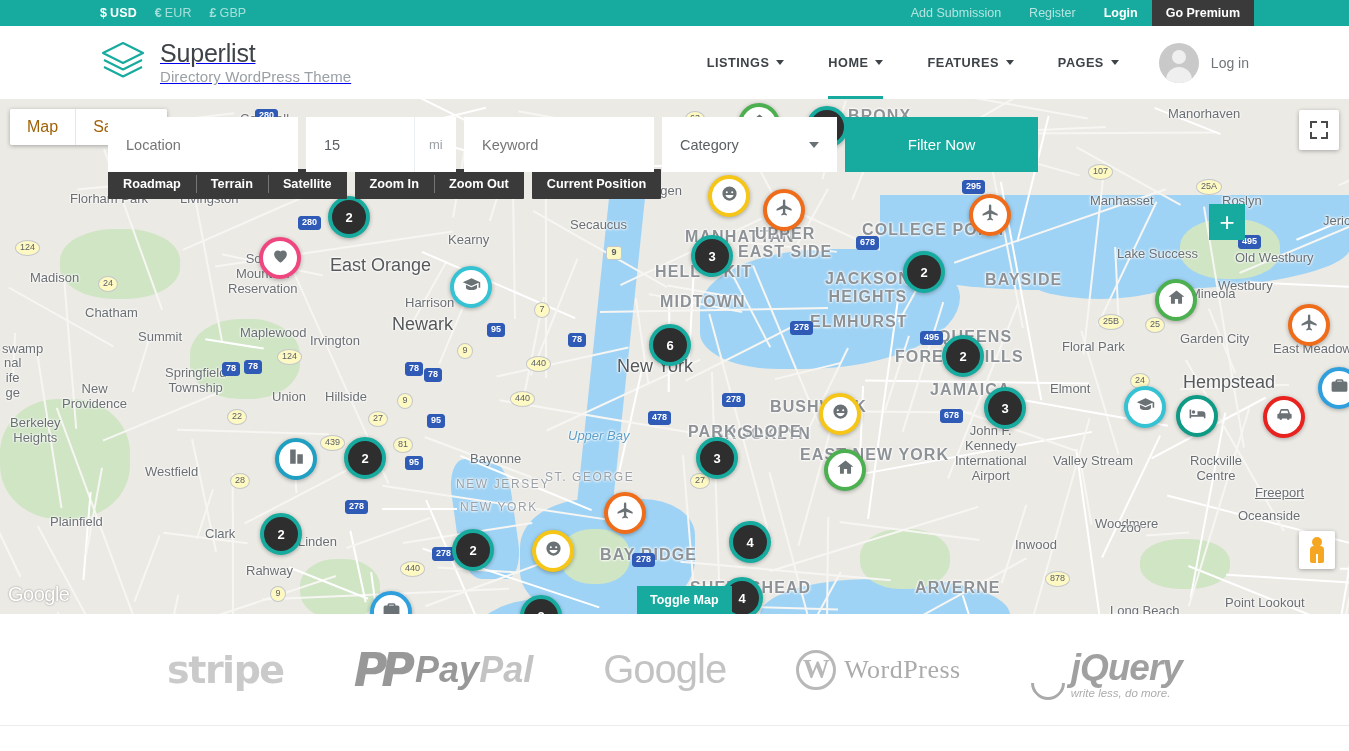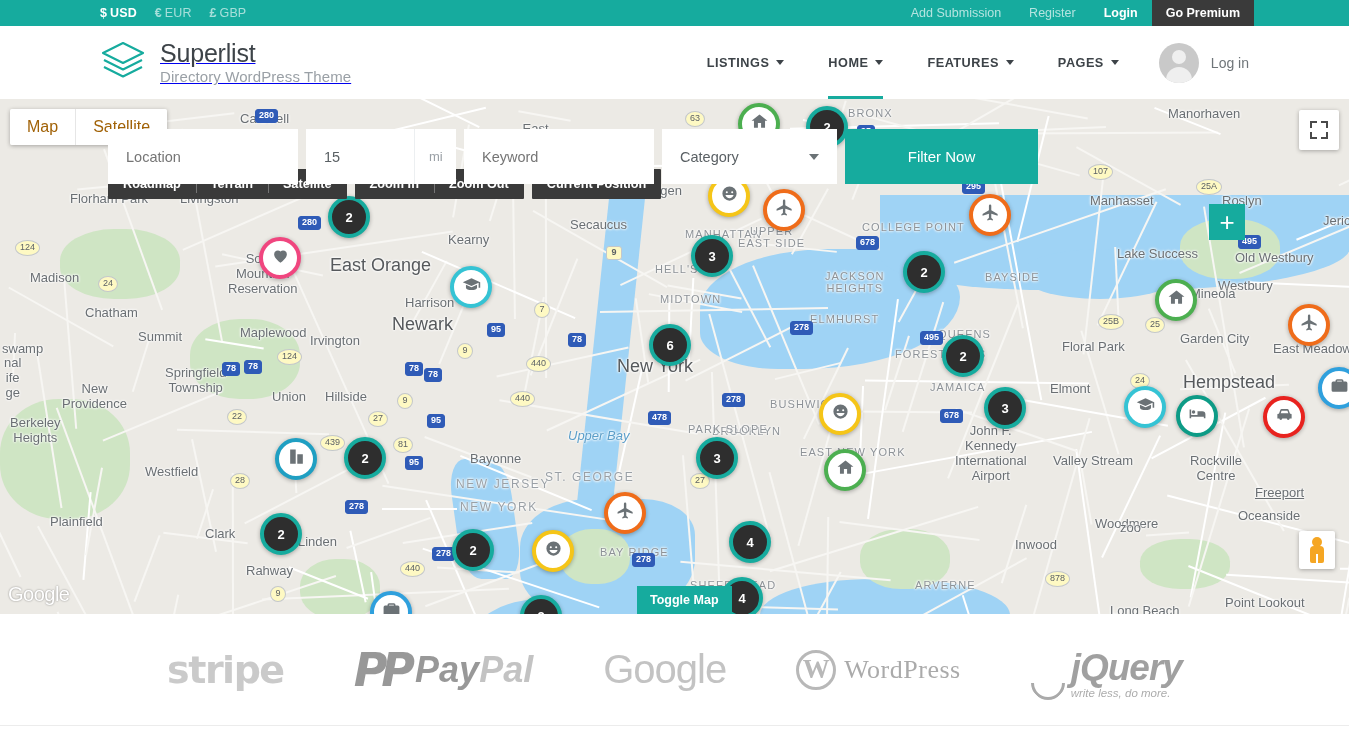--- a/index.html
+++ b/index.html
@@ -136,22 +136,22 @@
   .maplabel {
     position: absolute;
     color: #6a6f73;
     font-size: 13px;
     white-space: nowrap;
     text-shadow: 0 0 3px #fff, 0 0 3px #fff, 0 0 2px #fff;
     pointer-events: none;
   }
   .maplabel.big { font-size: 18px; color: #56595c; }
   .maplabel.hood {
-    font-size: 11px; letter-spacing: 1.1px;
-    color: #8d9297; font-weight: normal;
+    font-size: 16px; letter-spacing: 1.1px;
+    color: #8d9297; font-weight: bold;
   }
   .maplabel.water-lbl { color: #5b9ec9; font-style: italic; }
   .maplabel.state {
     font-size: 12px; letter-spacing: 1.6px; color: #9aa0a6;
   }
 
   .shield {
     position: absolute;
     background: #fef9c3;
     border: 1px solid #c3c7cb;
@@ -306,21 +306,20 @@
     width: 1px; background: rgba(255,255,255,.3);
   }
 
   
   .filter-bar {
     position: absolute; top: 18px; left: 108px;
     display: flex; align-items: stretch;
     z-index: 15;
     width: 1085px;
     gap: 8px;
-    margin-top: 12px;
   }
   .fb-field {
     background: #fff;
     height: 55px;
     display: flex; align-items: center;
     padding: 0 18px;
     font-size: 14.5px;
     color: #b0b4b8;
     border: 0;
     outline: none;

